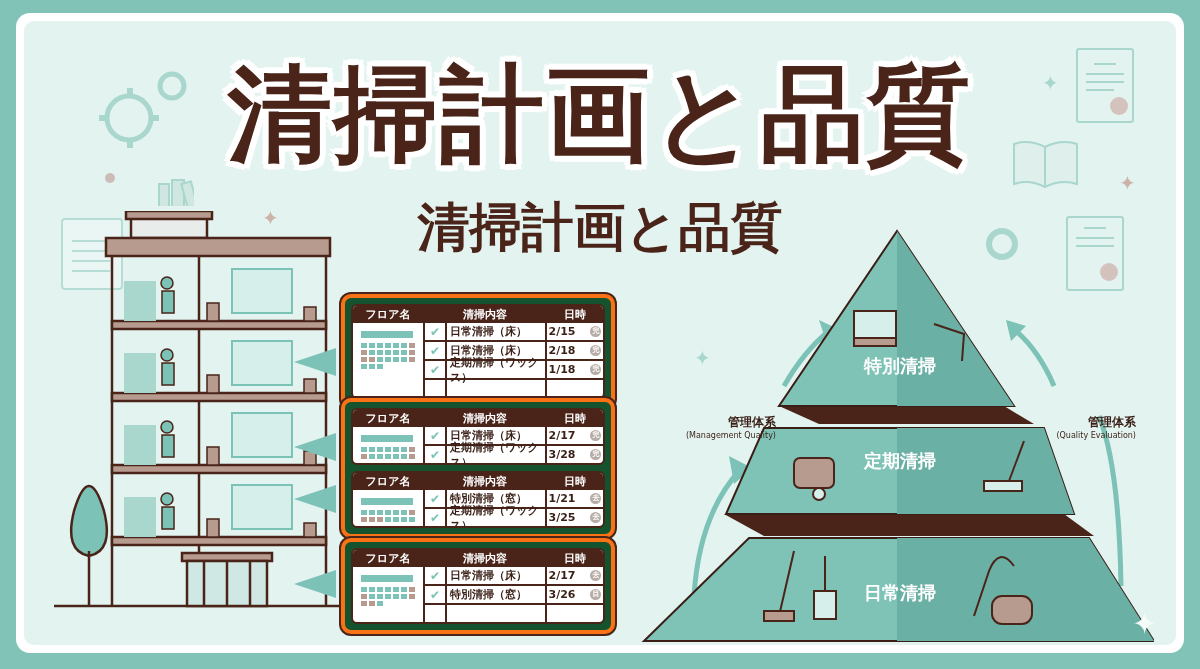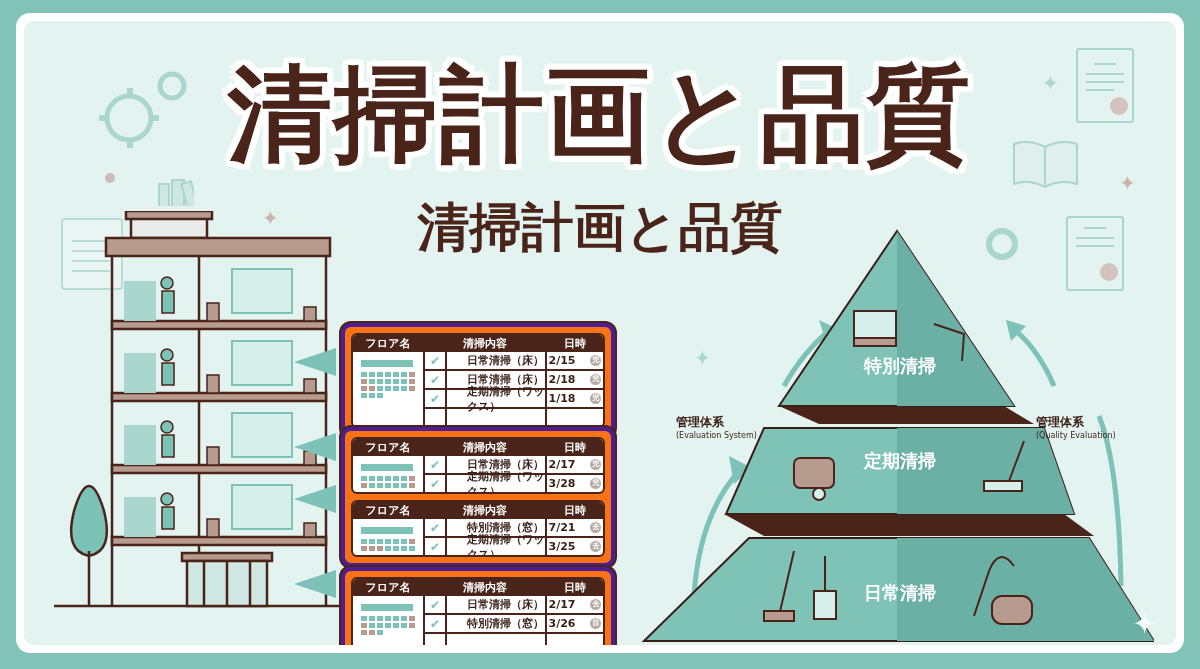--- a/index.html
+++ b/index.html
@@ -4,42 +4,42 @@
 <style>
   html,body{margin:0;padding:0;}
   body{width:1200px;height:669px;background:#82c3b8;overflow:hidden;font-family:"DejaVu Sans","Liberation Sans",sans-serif;position:relative;}
   .frame{position:absolute;left:16px;top:13px;width:1168px;height:640px;background:#ffffff;border-radius:14px;}
   .canvas{position:absolute;left:24px;top:21px;width:1152px;height:624px;background:#e3f3f0;border-radius:10px;overflow:hidden;}
   .abs{position:absolute;}
   .title-main{position:absolute;left:205px;top:62px;width:790px;text-align:center;font-size:104px;font-weight:bold;color:#4a2419;letter-spacing:2px;line-height:1;
     text-shadow:-5px -5px 0 #fff,5px -5px 0 #fff,-5px 5px 0 #fff,5px 5px 0 #fff,0 -6px 0 #fff,0 6px 0 #fff,-6px 0 0 #fff,6px 0 0 #fff;}
   .title-sub{position:absolute;left:400px;top:200px;width:400px;text-align:center;font-size:52px;font-weight:bold;color:#4a2419;line-height:1;}
   
-  .card{position:absolute;left:341px;width:266px;background:#f97316;border:4px solid #4c1d95;border-radius:10px;box-shadow:0 0 0 2px #4a2419;margin-top:29px;}
+  .card{position:absolute;left:341px;width:266px;background:#14532d;border:4px solid #f97316;border-radius:10px;box-shadow:0 0 0 2px #4a2419;}
   .tbl{margin:6px 6px;border:2px solid #4a2419;border-radius:6px;overflow:hidden;background:#fff;}
   .tbl-head{display:flex;background:#4a2419;color:#fff;font-size:11px;font-weight:bold;height:17px;align-items:center;}
   .tbl-head .c1{width:70px;text-align:center;}
   .tbl-head .c2{flex:1;text-align:center;}
   .tbl-head .c3{width:56px;text-align:center;}
   .tbl-body{display:flex;}
   .cal{width:70px;border-right:2px solid #4a2419;position:relative;}
   .cal .bar{position:absolute;left:8px;top:8px;width:52px;height:7px;background:#7cc2b6;}
   .cal .grid{position:absolute;left:8px;top:20px;width:52px;display:grid;grid-template-columns:repeat(7,6px);gap:2px;}
   .cal .grid span{width:6px;height:5px;background:#7cc2b6;}
   .cal .grid span.b{background:#b89b8f;}
   .rows{flex:1;}
   .row{display:flex;height:17px;border-bottom:2px solid #4a2419;font-size:11px;font-weight:bold;color:#3a1f16;align-items:center;}
   .row:last-child{border-bottom:none;}
   .row .chk{width:20px;height:100%;border-right:2px solid #4a2419;color:#7cc2b6;text-align:center;font-size:12px;display:flex;align-items:center;justify-content:center;}
-  .row .task{flex:1;padding-left:20px;height:100%;display:flex;align-items:center;border-right:2px solid #4a2419;}
+  .row .task{flex:1;padding-left:3px;height:100%;display:flex;align-items:center;border-right:2px solid #4a2419;}
   .row .date{width:56px;display:flex;align-items:center;justify-content:center;gap:15px;}
   .badge{display:inline-block;width:11px;height:11px;border-radius:50%;background:#b7aca6;color:#fff;font-size:7px;line-height:11px;text-align:center;}
   .pointer{position:absolute;width:0;height:0;border-top:14px solid transparent;border-bottom:14px solid transparent;border-right:42px solid #7cc2b6;}
   
-  .lbl{position:absolute;text-align:left;color:#3a1f16;}
+  .lbl{position:absolute;text-align:right;color:#3a1f16;}
   .lbl .jp{font-size:12px;font-weight:bold;}
   .lbl .en{font-size:8px;}
   .tier-text{position:absolute;color:#fff;font-weight:bold;font-size:18px;text-align:center;}
 </style>
 </head>
 <body>
 
 <div class="frame"></div>
 <div class="canvas">
 
@@ -306,21 +306,21 @@
               <span></span>
               <span></span>
               <span></span>
             </div>
           </div>
         <div class="rows">
           <div class="row">
               <span class="chk">✔</span>
               <span class="task">特別清掃（窓）</span>
               <span class="date">
-                <span>7/21</span>
+                <span>1/21</span>
                 <span class="badge">去</span>
               </span>
             </div>
           <div class="row">
               <span class="chk">✔</span>
               <span class="task">定期清掃（ワックス）</span>
               <span class="date">
                 <span>3/25</span>
                 <span class="badge">去</span>
               </span>
@@ -429,21 +429,21 @@
       <path d="M340 400 L355 355 Q365 330 380 350" fill="none"></path>
     </g>
   </svg>
 
   <div class="tier-text" style="left:806px;top:333px;width:140px">特別清掃</div>
   <div class="tier-text" style="left:806px;top:428px;width:140px">定期清掃</div>
   <div class="tier-text" style="left:806px;top:560px;width:140px">日常清掃</div>
 
   <div class="lbl" style="left:652px;top:393px;width:100px">
     <div class="jp">管理体系</div>
-    <div class="en">(Evaluation System)</div>
+    <div class="en">(Management Quality)</div>
   </div>
   <div class="lbl" style="left:1012px;top:393px;width:100px">
     <div class="jp">管理体系</div>
     <div class="en">(Quality Evaluation)</div>
   </div>
 
   <div class="abs" style="left:1108px;top:585px;color:#f4fbf9;font-size:30px">✦</div>
 </div>
 
 </body></html>

